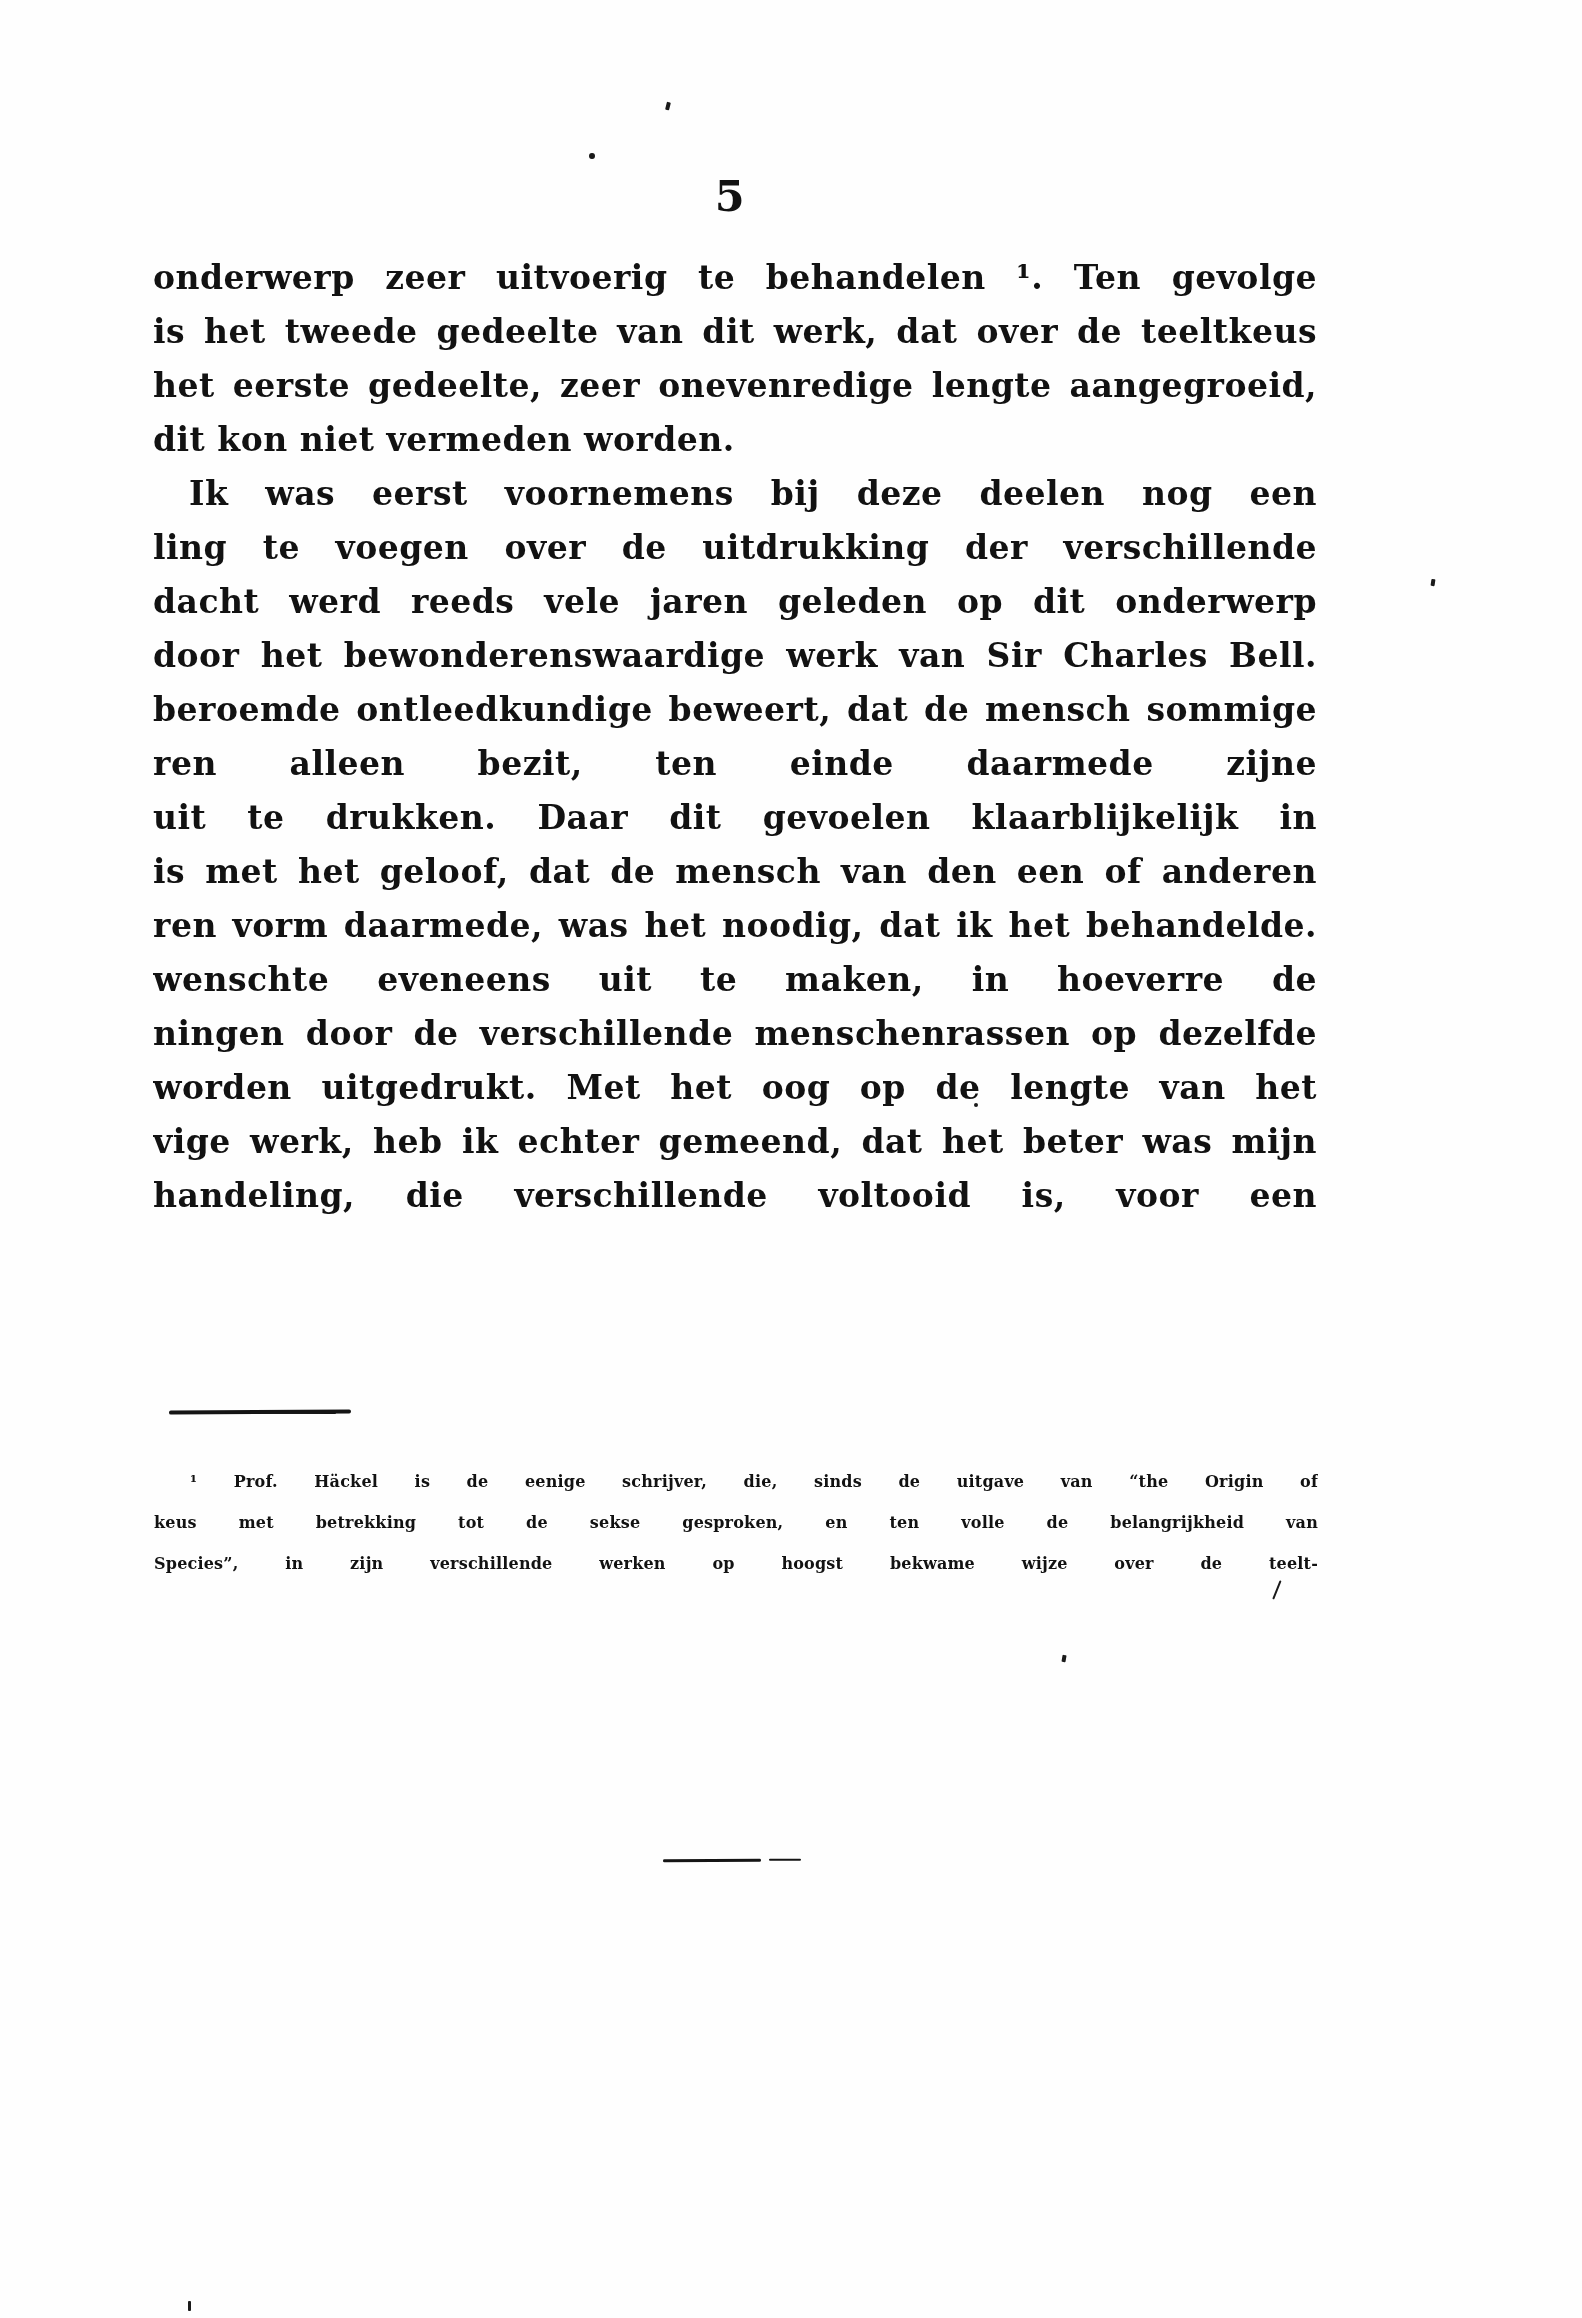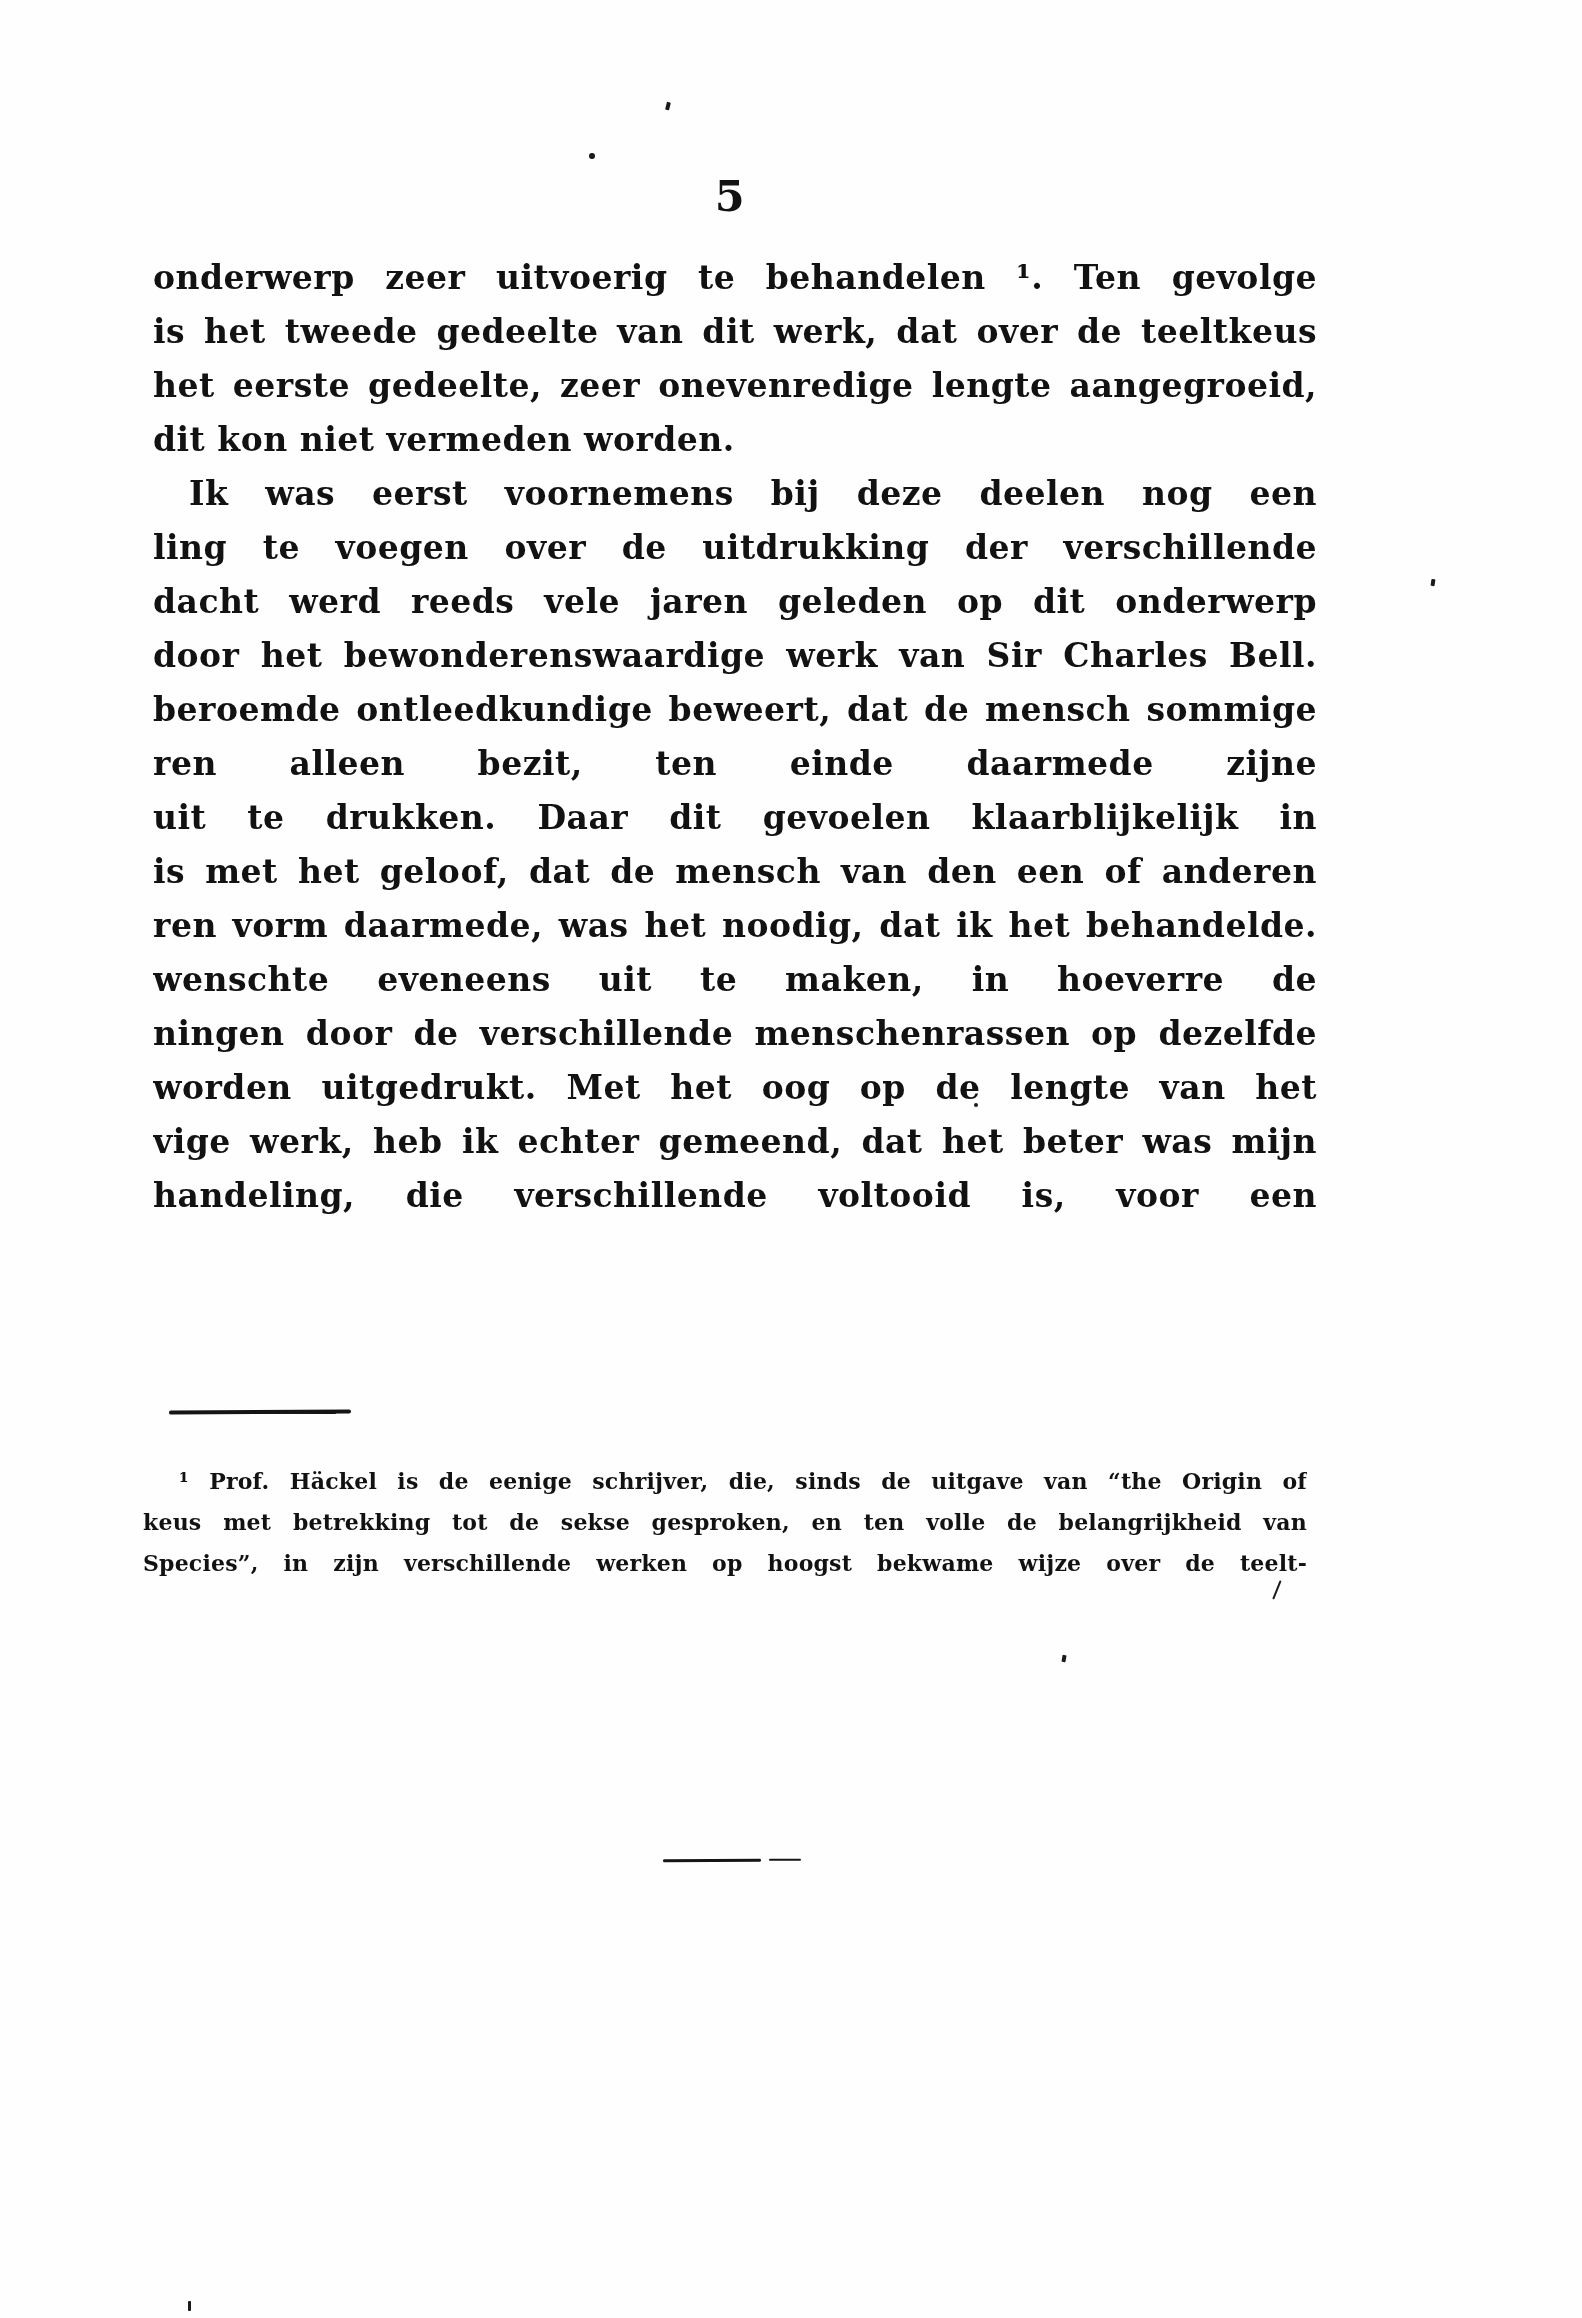--- a/index.html
+++ b/index.html
@@ -66,23 +66,23 @@
     top: 2.3px;
     width: 111px;
     height: 2.3px;
     background: #151515;
     border-radius: 1.4px;
     transform: rotate(0.5deg);
   }
   .footnote {
     position: absolute;
     top: 1461px;
-    left: 143px;
+    left: 154px;
     width: 1164px;
-    font-size: 22px;
+    font-size: 16px;
     font-weight: bold;
     line-height: 41px;
     letter-spacing: 0.2px;
   }
   .footnote .line {
     height: 41px;
   }
   .end-divider {
     position: absolute;
     top: 1858px;

